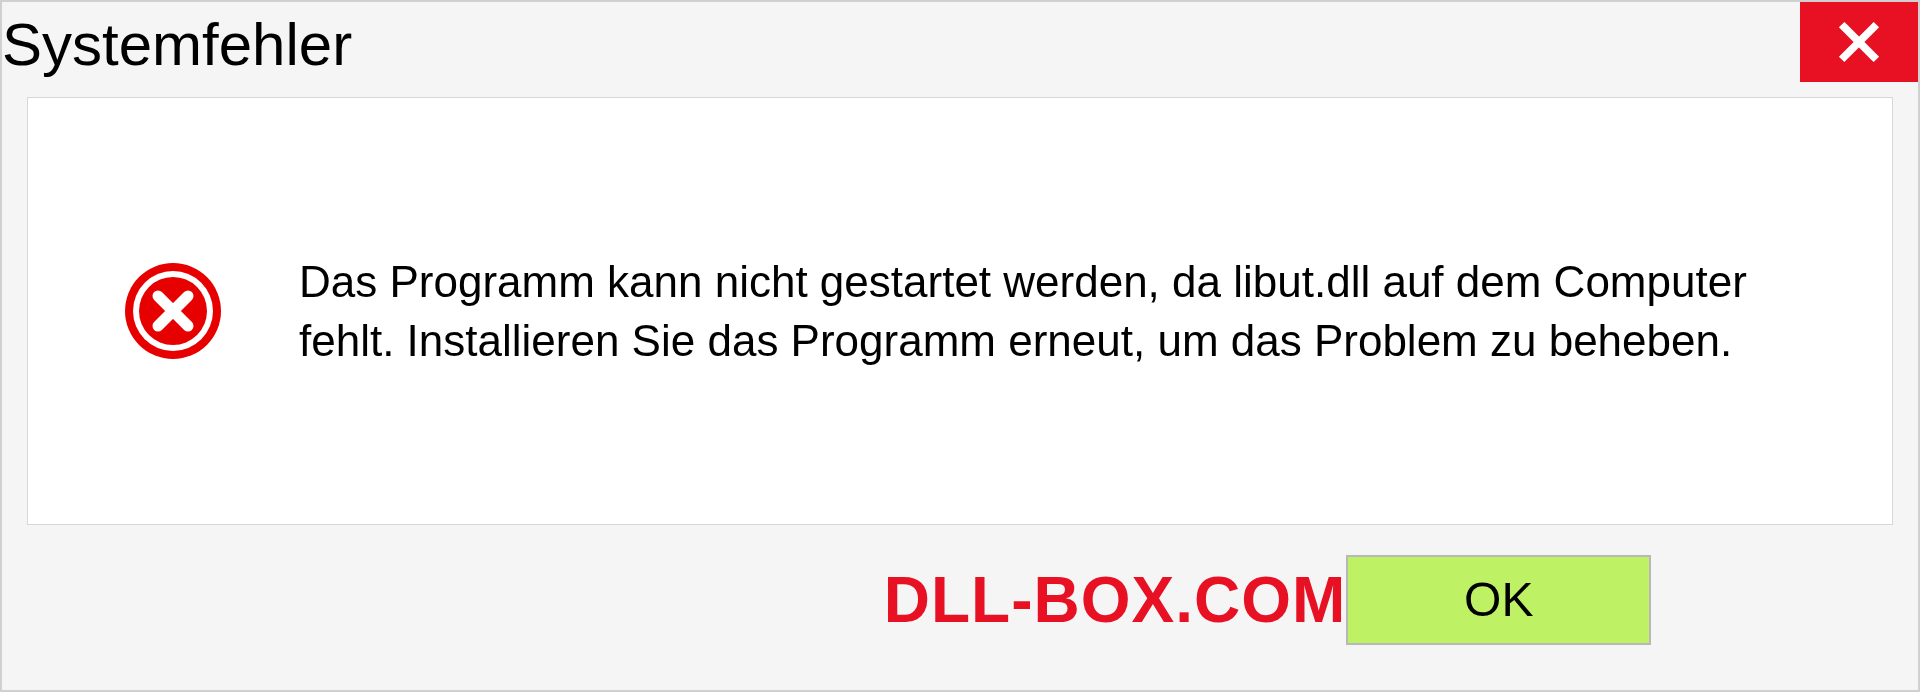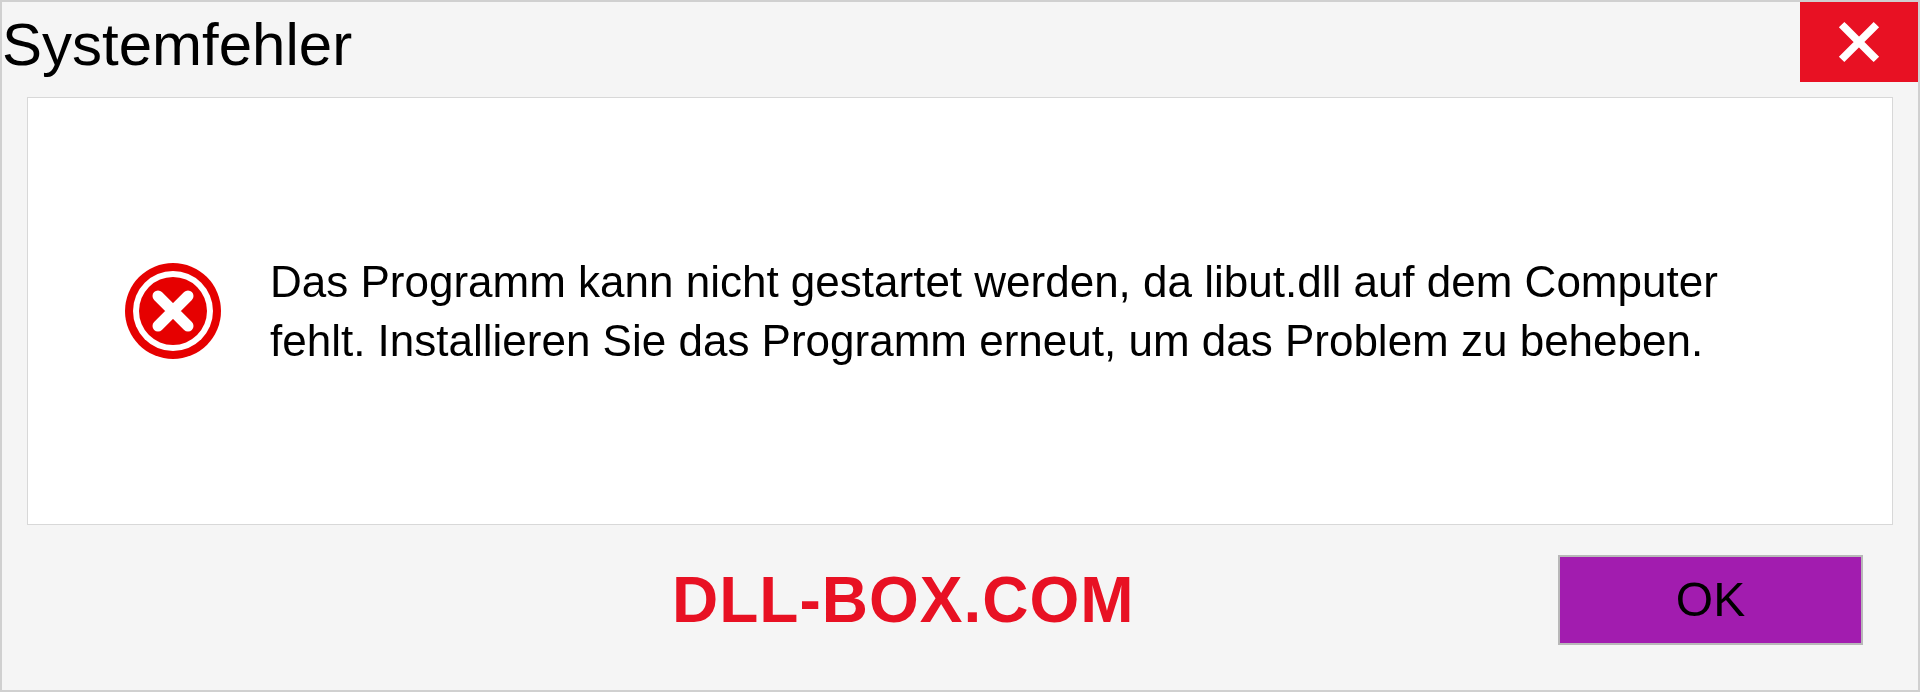--- a/index.html
+++ b/index.html
@@ -59,52 +59,52 @@
       display: flex;
       flex-direction: column;
     }
     .message-panel {
       background: #ffffff;
       border: 1px solid #d8d8d8;
       flex: 1;
       display: flex;
       align-items: center;
       padding: 40px 90px 40px 95px;
-      gap: 47px;
+      gap: 76px;
     }
     .error-icon {
       flex-shrink: 0;
       width: 100px;
       height: 100px;
     }
     .message-text {
       font-size: 44px;
       line-height: 1.35;
       color: #000;
       font-weight: 400;
     }
     .button-bar {
       height: 165px;
       display: flex;
       align-items: center;
-      justify-content: space-between;
+      justify-content: center;
       padding: 0 30px 16px 30px;
     }
     .watermark {
       font-size: 64px;
       font-weight: 900;
       color: #e81123;
       letter-spacing: 1px;
       font-family: Arial, sans-serif;
       margin-left: 615px;
     }
     .ok-button {
       width: 305px;
       height: 90px;
-      background: #a21caf;
+      background: #bef264;
       border: 2px solid #b8b8b8;
       font-size: 48px;
       color: #000;
       display: flex;
       align-items: center;
       justify-content: center;
       cursor: pointer;
       font-family: 'Segoe UI', Tahoma, Arial, sans-serif;
     }
   </style>

